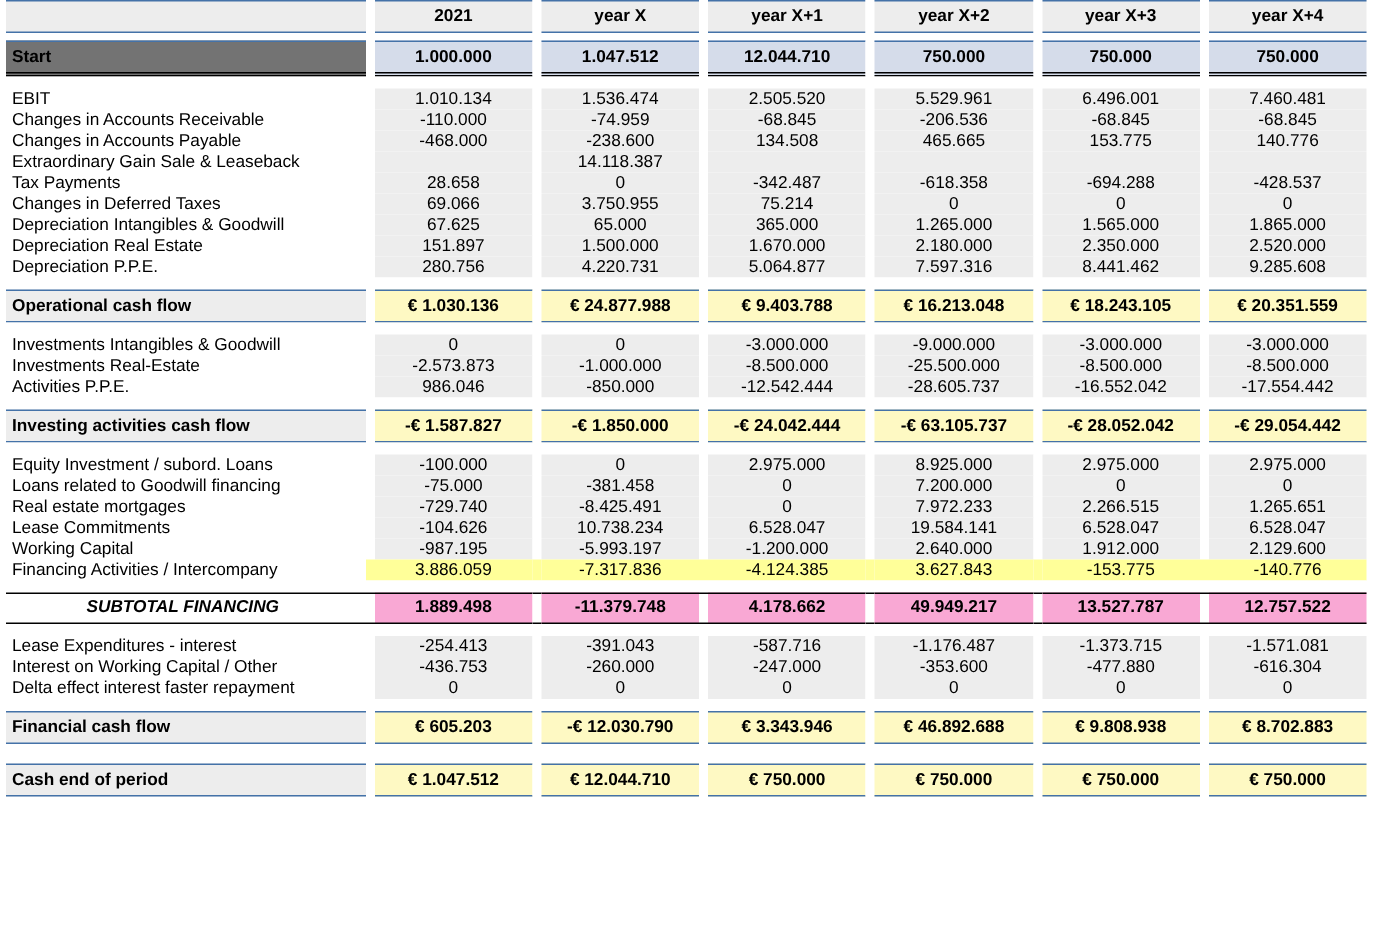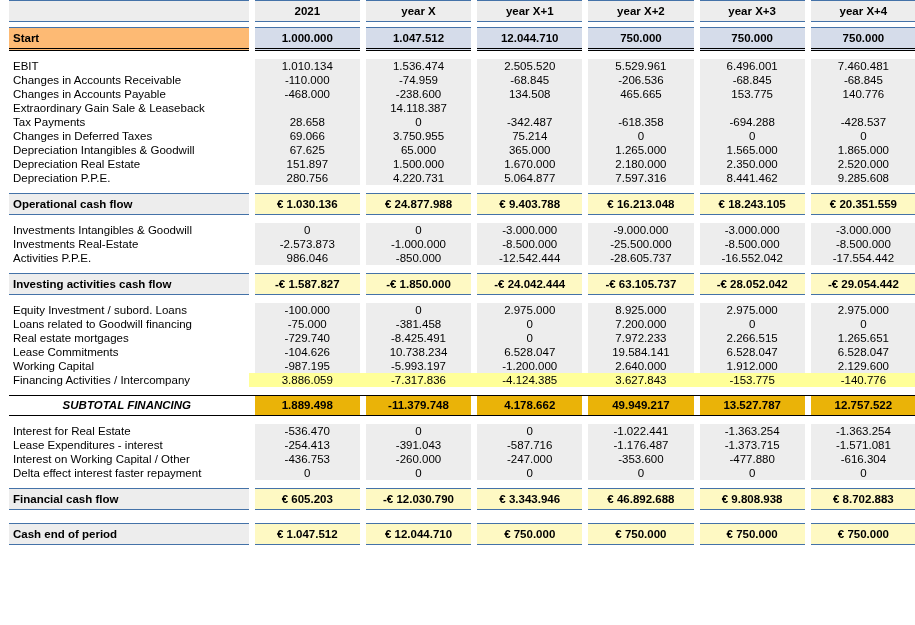--- a/index.html
+++ b/index.html
@@ -14,21 +14,21 @@
     font-size: 11.5px;
     color: #000000;
     overflow: hidden;
   }
 
   #sheet {
     position: relative;
     width: 915px;
     height: 625px;
     box-sizing: border-box;
-    padding-left: 9px;
+    padding-left: 4px;
   }
 
   table.cf {
     border-collapse: separate;
     border-spacing: 0;
     table-layout: fixed;
     width: 907px;
   }
 
   col.c-label { width: 237px; }
@@ -75,21 +75,21 @@
   tr.hdr td.num {
     font-weight: bold;
     background: #ededed;
     border-top: 1.5px solid #4472a8;
     border-bottom: 1.5px solid #4472a8;
   }
 
   
   tr.startrow td { height: 20px; line-height: 20px; }
   tr.startrow td.label {
-    background: #fdba74;
+    background: #737373;
     font-weight: bold;
     border-top: 1.5px solid #4472a8;
     border-bottom: 3px double #000000;
   }
   tr.startrow td.num {
     background: #d5dcea;
     font-weight: bold;
     border-top: 1.5px solid #4472a8;
     border-bottom: 3px double #000000;
   }
@@ -114,21 +114,21 @@
   tr.blacktotal td.label {
     background: #ffffff;
     font-weight: bold;
     font-style: italic;
     text-align: center;
     padding-right: 8px;
     border-top: 1.5px solid #000000;
     border-bottom: 1.5px solid #000000;
   }
   tr.blacktotal td.num {
-    background: #eab308;
+    background: #f9a8d4;
     font-weight: bold;
     border-top: 1.5px solid #000000;
     border-bottom: 1.5px solid #000000;
   }
   tr.blacktotal td.gapcell {
     border-top: 1.5px solid #000000;
     border-bottom: 1.5px solid #000000;
   }
 
   
@@ -519,35 +519,20 @@
           <td class="num">49.949.217</td>
           <td class="gapcell">&nbsp;</td>
           <td class="num">13.527.787</td>
           <td class="gapcell">&nbsp;</td>
           <td class="num">12.757.522</td>
         </tr>
         <tr class="spacer">
           <td colspan="13">&nbsp;</td>
         </tr>
         <tr class="">
-          <td class="label">Interest for Real Estate</td>
-          <td class="gapcell">&nbsp;</td>
-          <td class="num">-536.470</td>
-          <td class="gapcell">&nbsp;</td>
-          <td class="num">0</td>
-          <td class="gapcell">&nbsp;</td>
-          <td class="num">0</td>
-          <td class="gapcell">&nbsp;</td>
-          <td class="num">-1.022.441</td>
-          <td class="gapcell">&nbsp;</td>
-          <td class="num">-1.363.254</td>
-          <td class="gapcell">&nbsp;</td>
-          <td class="num">-1.363.254</td>
-        </tr>
-        <tr class="">
           <td class="label">Lease Expenditures - interest</td>
           <td class="gapcell">&nbsp;</td>
           <td class="num">-254.413</td>
           <td class="gapcell">&nbsp;</td>
           <td class="num">-391.043</td>
           <td class="gapcell">&nbsp;</td>
           <td class="num">-587.716</td>
           <td class="gapcell">&nbsp;</td>
           <td class="num">-1.176.487</td>
           <td class="gapcell">&nbsp;</td>

